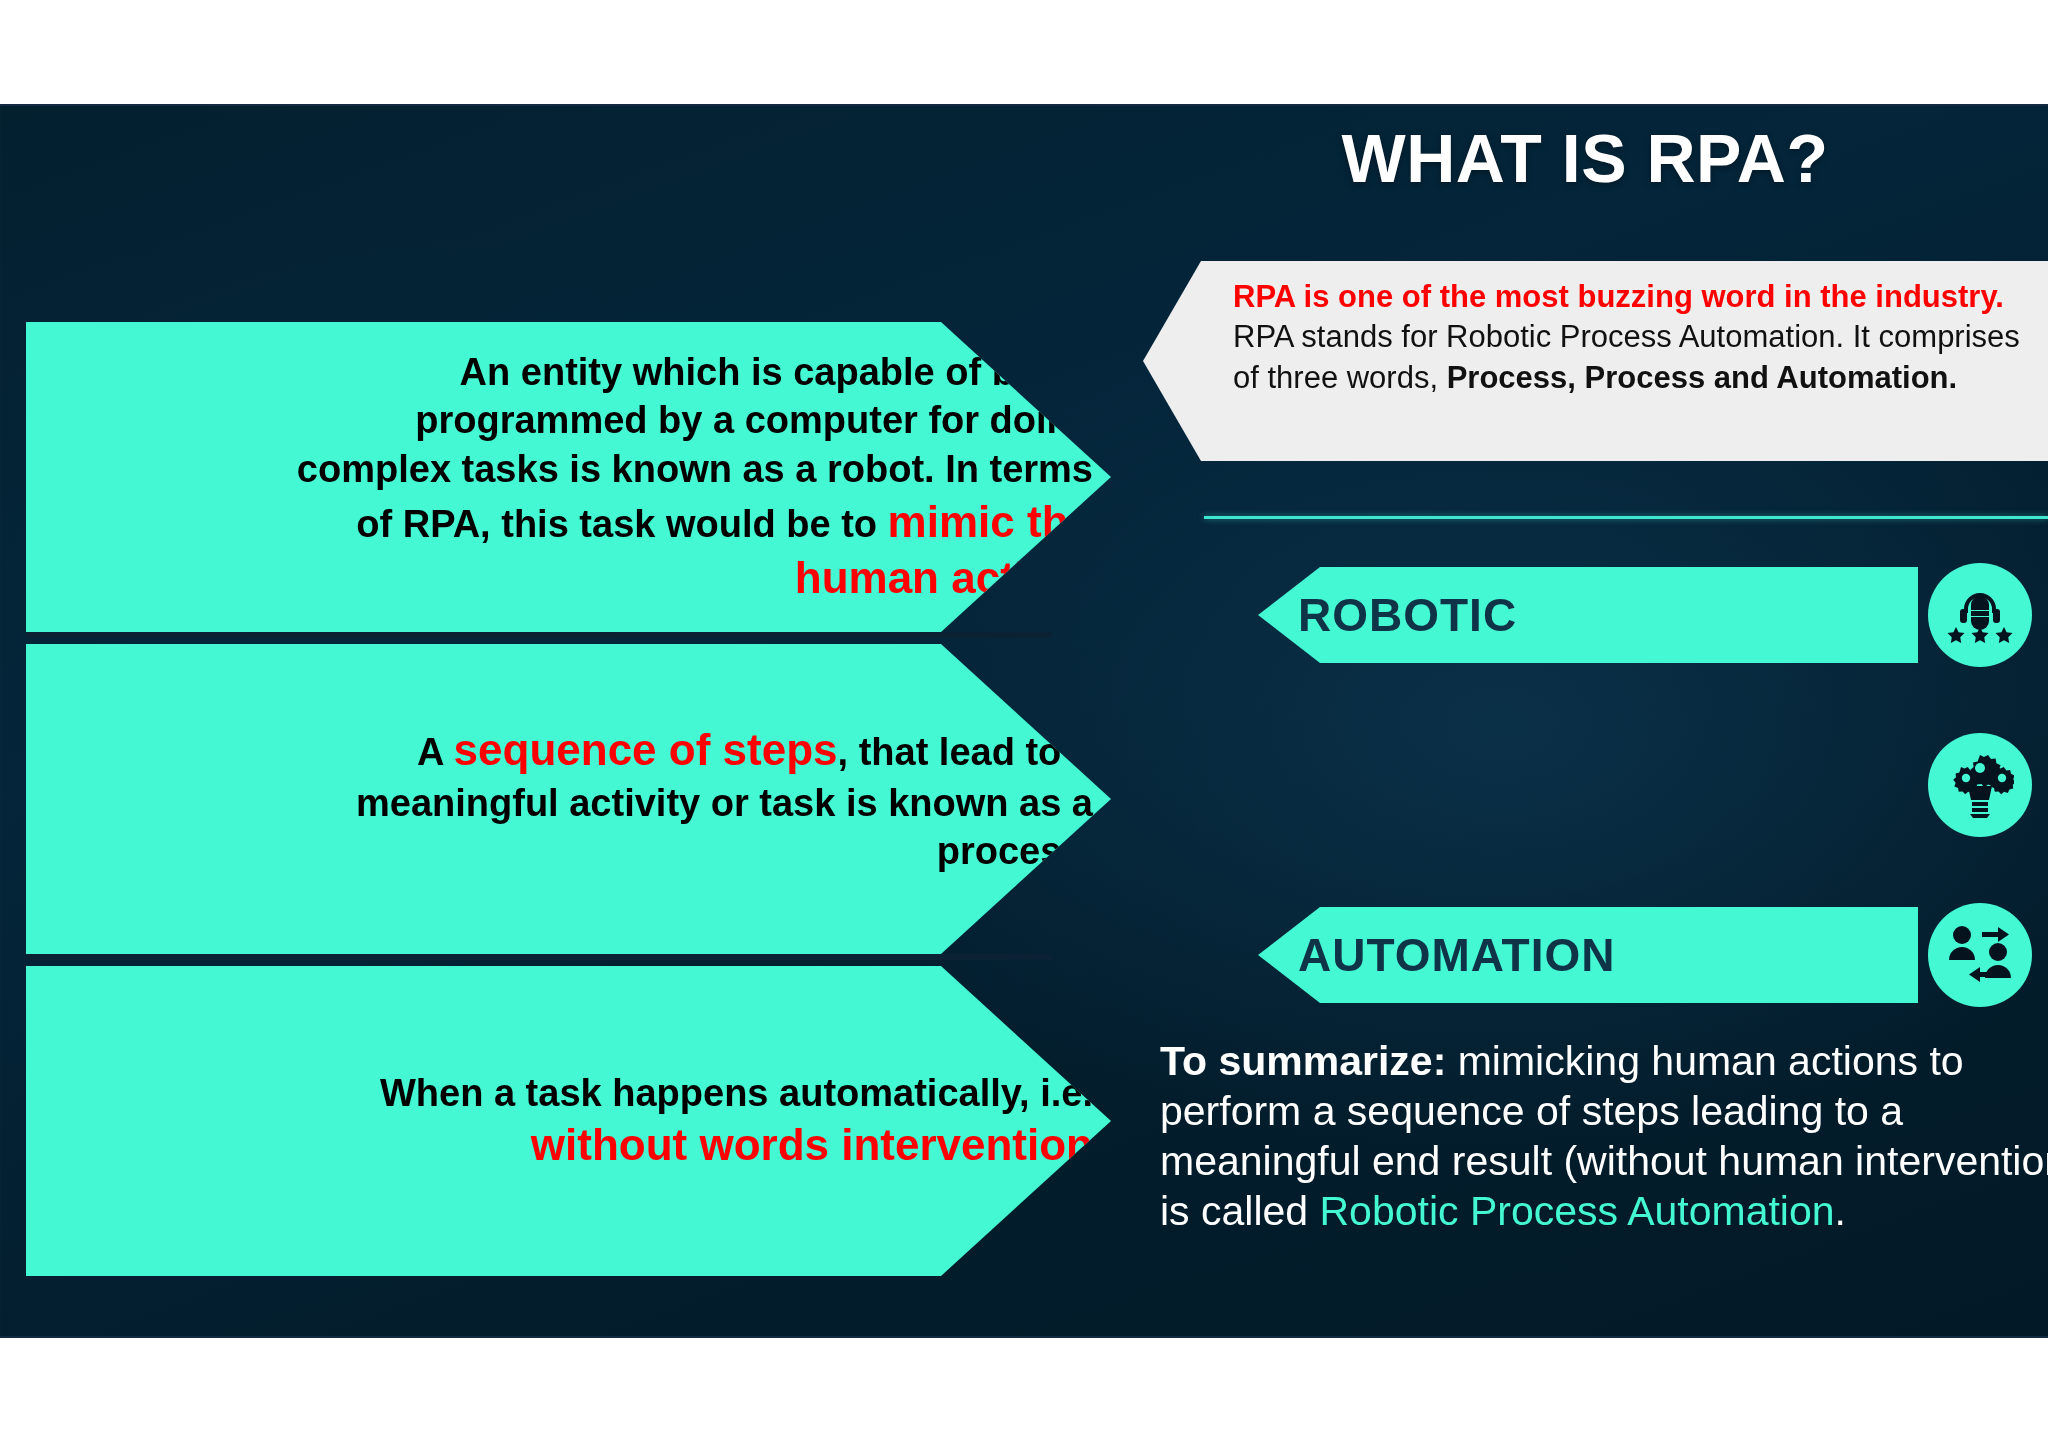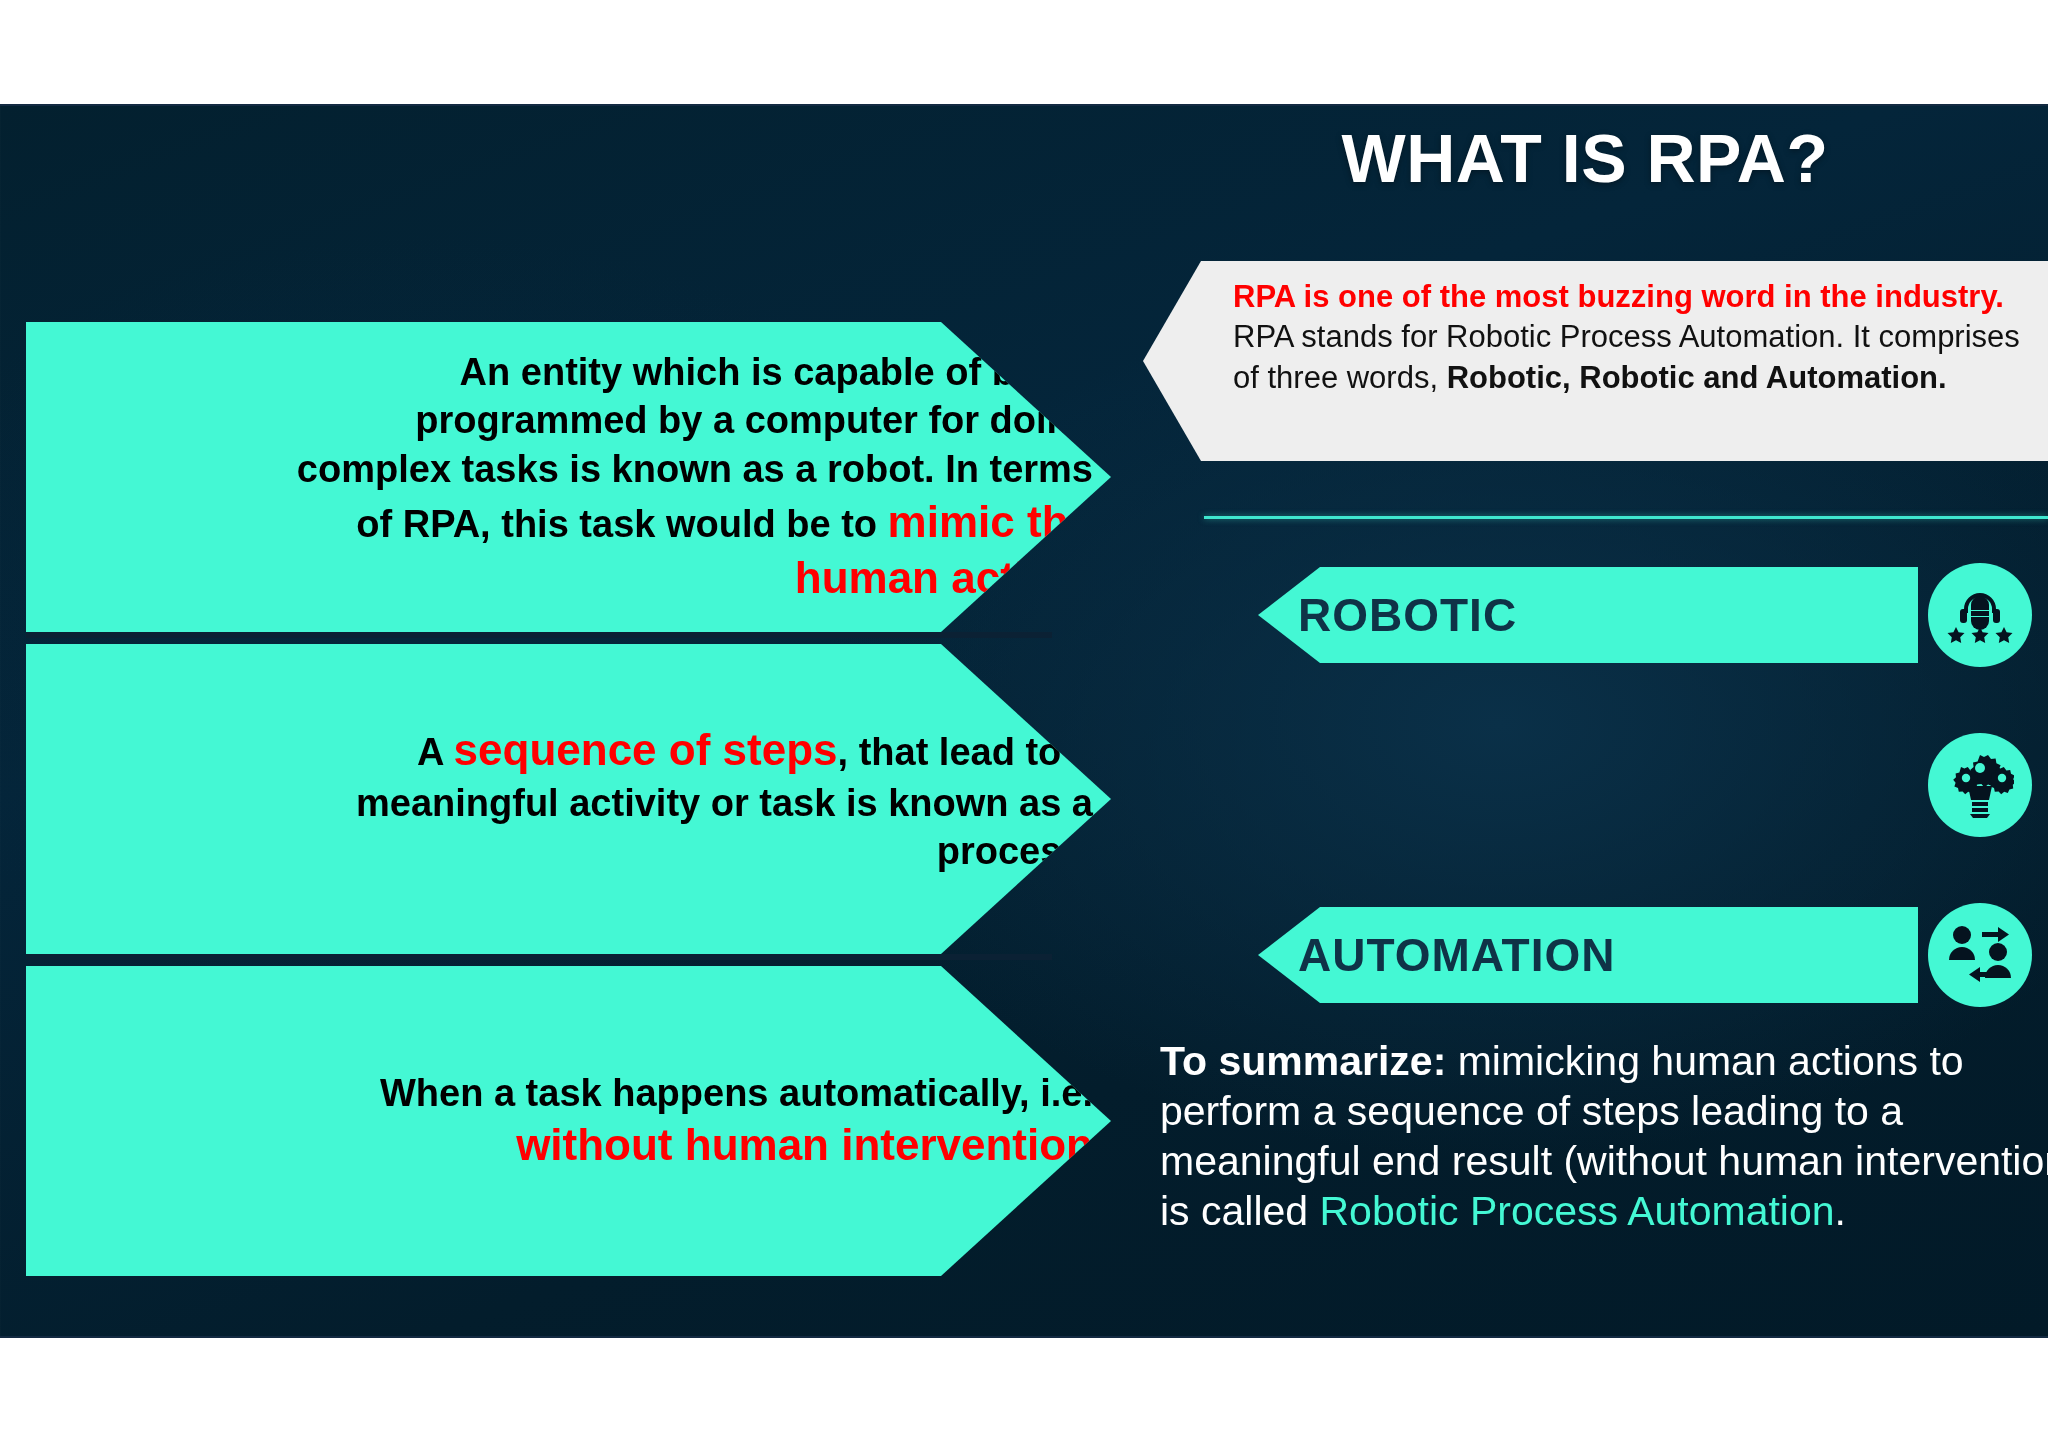--- a/index.html
+++ b/index.html
@@ -226,26 +226,26 @@
   <div class="arrow-panel" id="panel2">
     <div class="arrow-text">
       <span>A </span><span class="red">sequence of steps</span><span>, that lead to a meaningful activity or task is known as a process.</span>
     </div>
   </div>
 
   <div class="panel-sep" id="sep2"></div>
 
   <div class="arrow-panel" id="panel3">
     <div class="arrow-text">
-      <span>When a task happens automatically, i.e. </span><span class="red">without human intervention</span>
+      <span>When a task happens automatically, i.e. </span><span class="red">without words intervention</span>
     </div>
   </div>
 
   <div id="callout">
-    <span class="red">RPA is one of the most buzzing word in the industry.</span><span> RPA stands for Robotic Process Automation. It comprises of three words, </span><span class="bold">Robotic, Robotic and Automation.</span>
+    <span class="red">RPA is one of the most buzzing word in the industry.</span><span> RPA stands for Robotic Process Automation. It comprises of three words, </span><span class="bold">Process, Process and Automation.</span>
   </div>
 
   <div id="divider"></div>
 
   <div class="tag-row" id="row-robotic">
     <div class="tag-arrow">
       <span class="tag-label">ROBOTIC</span>
     </div>
     <div class="tag-icon">
       <svg width="72" height="72" viewBox="0 0 72 72">

